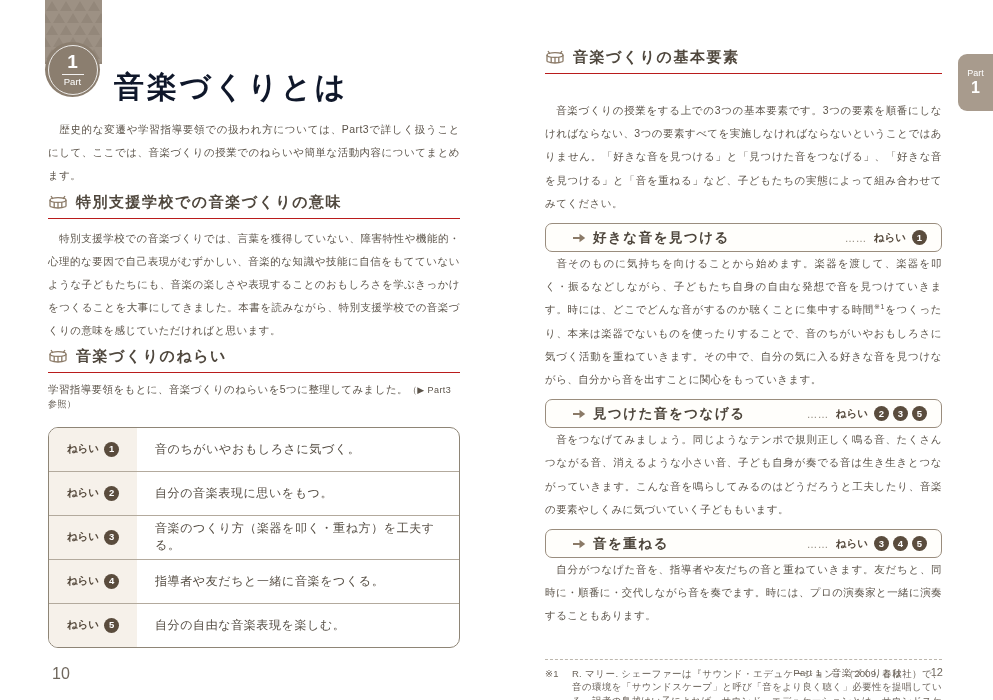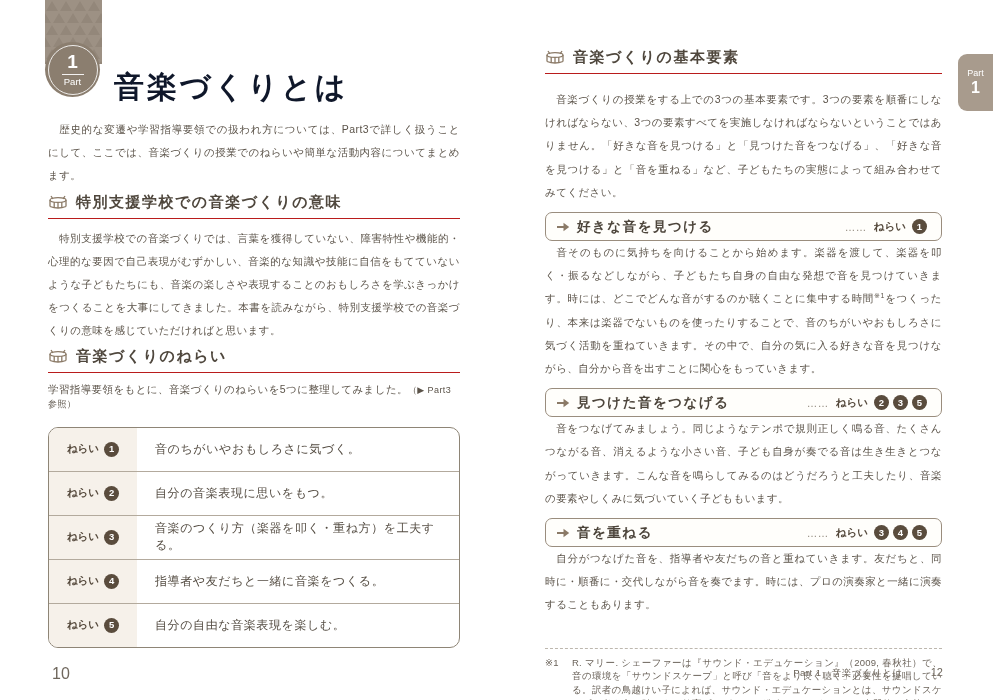--- a/index.html
+++ b/index.html
@@ -66,21 +66,21 @@
     justify-content:center;line-height:1;flex:0 0 auto;
   }
   .nerai-text-cell{
     flex:1;display:flex;align-items:center;padding-left:18px;
     font-size:12px;color:#554d43;letter-spacing:.6px;
   }
   
   .elem-box{
     display:flex;justify-content:space-between;align-items:center;
     border:1.2px solid #9a8d7e;border-radius:7px;height:27px;
-    padding:0 14px 0 10px;background:#fffefb;
+    padding:0 14px 0 26px;background:#fffefb;
   }
   .elem-title{
     display:flex;align-items:center;gap:7px;
     font-size:13.5px;font-weight:bold;color:#4d453b;letter-spacing:1.5px;
   }
   .elem-nerai{display:flex;align-items:center;gap:4px;}
   .leader{font-size:10.5px;color:#8f877b;letter-spacing:.5px;margin-right:3px;}
   .nerai-label-sm{font-size:10.5px;font-weight:bold;color:#55493c;margin-right:2px;}
   .elem-para{margin-top:6px;}
   .mt-box{margin-top:8px;}
@@ -219,21 +219,21 @@
         <path d="M3 2 L5 5 M17 2 L15 5"></path>
         <ellipse cx="10" cy="6" rx="8" ry="2.4"></ellipse>
         <path d="M2 6 V12.5 M18 6 V12.5"></path>
         <path d="M2 12.5 Q10 15.5 18 12.5"></path>
         <path d="M6.2 8 V13.3 M10 8.6 V14 M13.8 8 V13.3"></path>
       </g>
     </svg>
     <span class="txt">音楽づくりの基本要素</span>
   </div>
 
-  <p class="body" style="margin-top:14px;">　音楽づくりの授業をする上での3つの基本要素です。3つの要素を順番にしなければならない、3つの要素すべてを実施しなければならないということではありません。「好きな音を見つける」と「見つけた音をつなげる」、「好きな音を見つける」と「音を重ねる」など、子どもたちの実態によって組み合わせてみてください。</p>
+  <p class="body" style="margin-top:25px;">　音楽づくりの授業をする上での3つの基本要素です。3つの要素を順番にしなければならない、3つの要素すべてを実施しなければならないということではありません。「好きな音を見つける」と「見つけた音をつなげる」、「好きな音を見つける」と「音を重ねる」など、子どもたちの実態によって組み合わせてみてください。</p>
 
   <div class="elem-box mt-box">
     <div class="elem-title">
       <svg class="arrow-icon" width="14" height="10" viewBox="0 0 14 10">
         <path d="M1 5 H8" stroke="#8b7a67" stroke-width="2" fill="none"></path>
         <path d="M7.5 0.8 L13.2 5 L7.5 9.2 Z" fill="#8b7a67"></path>
       </svg>
       <span>好きな音を見つける</span>
     </div>
     <div class="elem-nerai">

